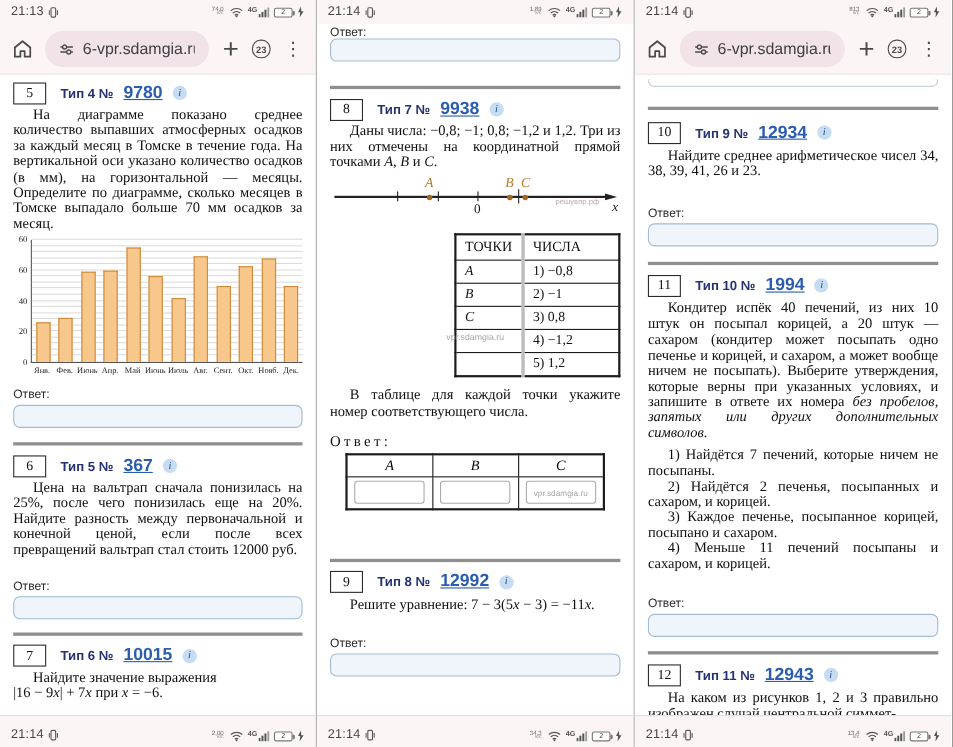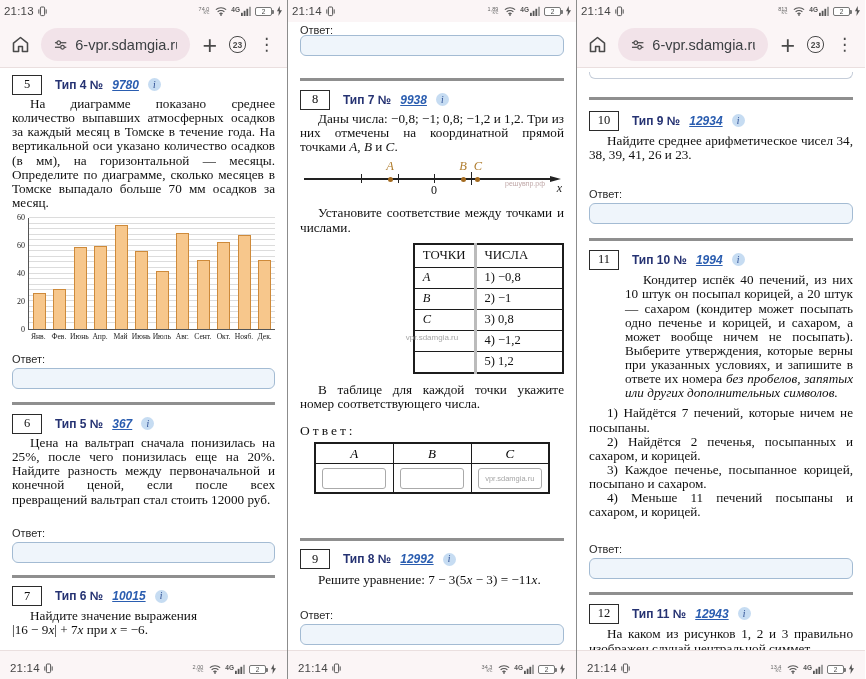--- a/index.html
+++ b/index.html
@@ -6,21 +6,21 @@
   *{box-sizing:border-box;}
   .screen{width:866px;height:679px;display:flex;background:#fff;overflow:hidden;
           font-family:"Liberation Sans","DejaVu Sans",sans-serif;}
   .panel{width:288px;height:679px;display:flex;flex-direction:column;overflow:hidden;
          background:#fff;position:relative;}
   .panel.mid{width:289px;}
   .panel:not(:last-child){border-right:1px solid #8c8c8c;}
 
   
   .statusbar{height:22px;flex:0 0 22px;background:var(--sb-bg,#FBF5F6);display:flex;
-             align-items:center;justify-content:space-between;padding:0 4px;}
+             align-items:center;justify-content:space-between;padding:0 10px;}
   .bottombar{height:29px;flex:0 0 29px;background:var(--sb-bg,#FBF5F6);display:flex;
              align-items:flex-end;justify-content:space-between;padding:0 10px 5px 10px;
              border-top:1px solid #EADFDF;}
   .sb-l,.sb-r{display:flex;align-items:center;gap:4px;}
   .sb-time{font-size:11.5px;color:#454545;letter-spacing:.2px;}
   .sb-speed{display:flex;flex-direction:column;align-items:flex-end;line-height:4.5px;margin-right:2px;}
   .spd-v{font-size:5.5px;color:#666;}
   .spd-u{font-size:4.8px;color:#888;}
   .cellwrap{display:flex;align-items:flex-end;gap:1px;}
   .gen{font-size:6.5px;color:#555;font-weight:bold;transform:translateY(-3px);}
@@ -40,21 +40,21 @@
           align-items:center;justify-content:center;font-size:8.5px;font-weight:bold;color:#4a4a4a;}
   .dots{font-size:17px;color:#4a4a4a;line-height:17px;padding:0 2px;}
 
   
   .content{flex:1 1 auto;overflow:hidden;background:#fff;padding:0 12px;}
   .task-header{display:flex;align-items:center;gap:9px;height:21px;}
   .tasknum{min-width:30px;height:20px;border:1.6px solid #2b2b2b;display:flex;align-items:center;
            justify-content:center;font-family:"Liberation Serif","DejaVu Serif",serif;
            font-size:12.5px;color:#111;padding:0 4px;}
   .tasktype{font-size:12px;font-weight:bold;color:var(--navy,#253272);margin-left:4px;white-space:nowrap;}
-  .tasklink{font-size:12px;font-weight:bold;color:var(--link,#2A5DB0);text-decoration:underline;cursor:pointer;white-space:nowrap;font-style:italic;}
+  .tasklink{font-size:16px;font-weight:bold;color:var(--link,#2A5DB0);text-decoration:underline;cursor:pointer;white-space:nowrap;}
   .info-icon{width:13px;height:13px;border-radius:50%;background:var(--info-bg,#C6DCF2);
              color:var(--info-fg,#27498F);display:flex;align-items:center;justify-content:center;
              font-family:"Liberation Serif",serif;font-style:italic;font-size:9.5px;flex:0 0 13px;}
   .body-text{font-family:"Liberation Serif","DejaVu Serif",serif;font-size:13.2px;line-height:1.07;
              color:#101010;text-align:justify;text-indent:18px;margin:0;hyphens:auto;}
   .opt{margin:0;}
   .answer-label{font-size:11px;color:#2a2a2a;margin-bottom:3px;}
   .answer-input{display:block;width:100%;height:21px;background:var(--input-bg,#EFF5FB);
                 border:1px solid var(--input-border,#A3BBD3);border-radius:6px;outline:none;
                 font-size:12px;padding:0 6px;color:#222;}
@@ -416,21 +416,20 @@
             <div class="nl-tick long" style="left: 170.5px;"></div>
             <div class="nl-dot" style="left: 87.7px;"></div>
             <div class="nl-plabel" style="left: 90.2px;">A</div>
             <div class="nl-dot" style="left: 160.7px;"></div>
             <div class="nl-plabel" style="left: 163.2px;">B</div>
             <div class="nl-dot" style="left: 175.3px;"></div>
             <div class="nl-plabel" style="left: 177.8px;">C</div>
           </div>
       </div>
 
-      <p class="body-text" style="margin-top:2px;">Установите соответствие между точками и числами.</p>
 
       <div class="mt-wrap">
         <table class="match-table">
           <tbody>
               <tr>
             <th>ТОЧКИ</th>
             <th>ЧИСЛА</th>
           </tr>
           <tr>
             <td class="it">A</td>
@@ -615,21 +614,21 @@
       </div>
 
       <hr class="task-divider" style="margin-top:14px;">
 
       <div class="task-header" style="margin-top:8px;">
         <span class="tasknum">11</span>
         <span class="tasktype">Тип 10 №</span>
         <a class="tasklink">1994</a>
         <span class="info-icon">i</span>
       </div>
-      <p class="body-text" style="margin-top:3px;margin-left:36px;">
+      <p class="body-text" style="margin-top:3px;">
         <span>Кондитер испёк 40 печений, из них 10 штук он посыпал корицей, а 20 штук — сахаром (кондитер может посыпать одно печенье и корицей, и сахаром, а может вообще ничем не посыпать). Выберите утверждения, которые верны при указанных условиях, и запишите в ответе их номера </span><span class="it">без пробелов, запятых или других дополнительных символов.</span>
       </p>
       <p class="body-text opt" style="margin-top:6px;">1)  Найдётся 7 печений, которые ничем не посыпаны.</p>
       <p class="body-text opt">2)  Найдётся 2 печенья, посыпанных и сахаром, и корицей.</p>
       <p class="body-text opt">3)  Каждое печенье, посыпанное корицей, посыпано и сахаром.</p>
       <p class="body-text opt">4)  Меньше 11 печений посыпаны и сахаром, и корицей.</p>
 
       <div style="margin-top:24px;">
         <div class="answer-label">Ответ:</div>
         <input class="answer-input" style="">

